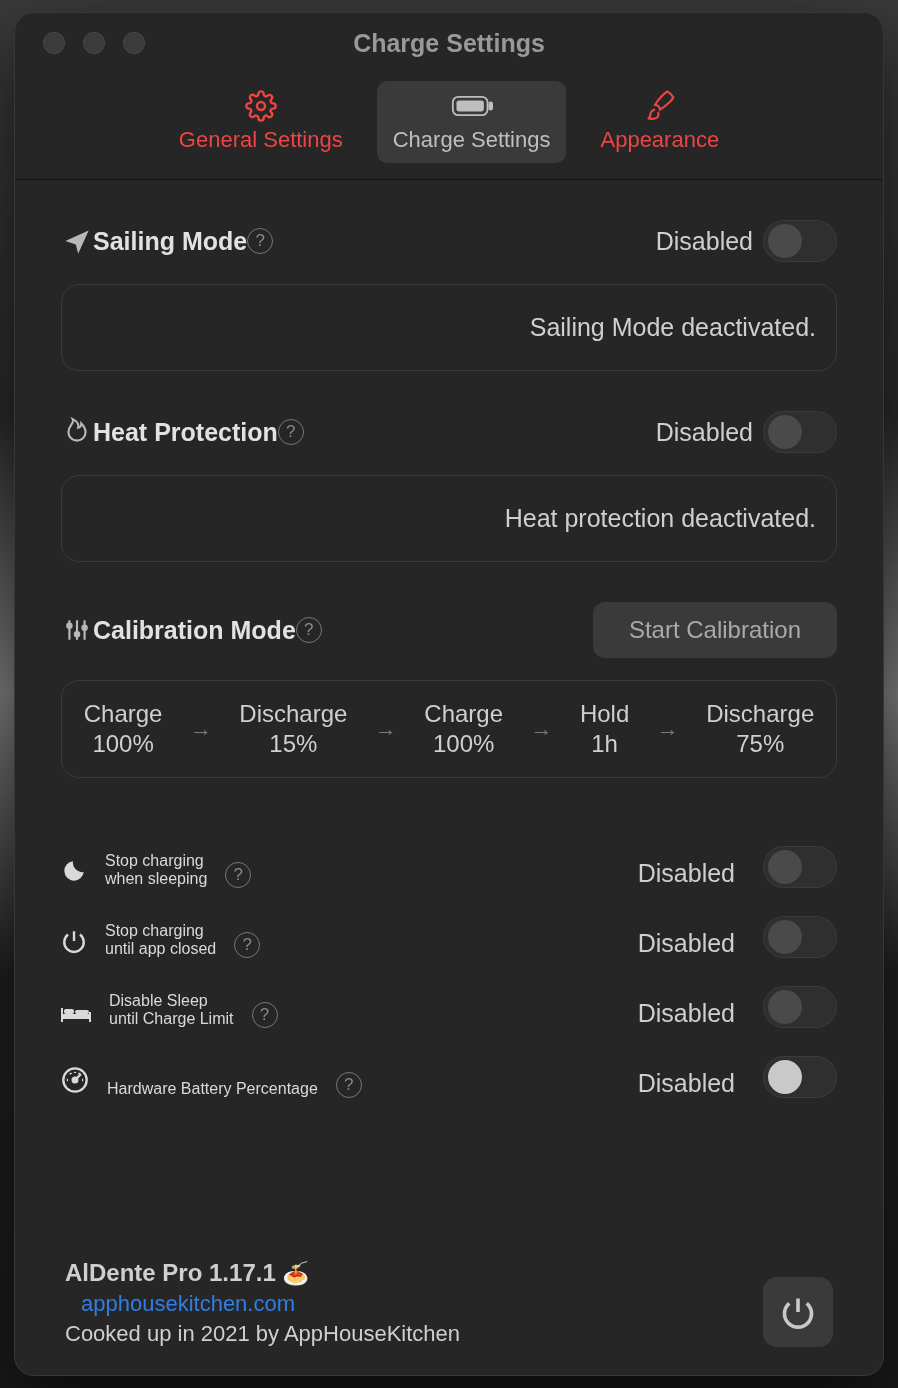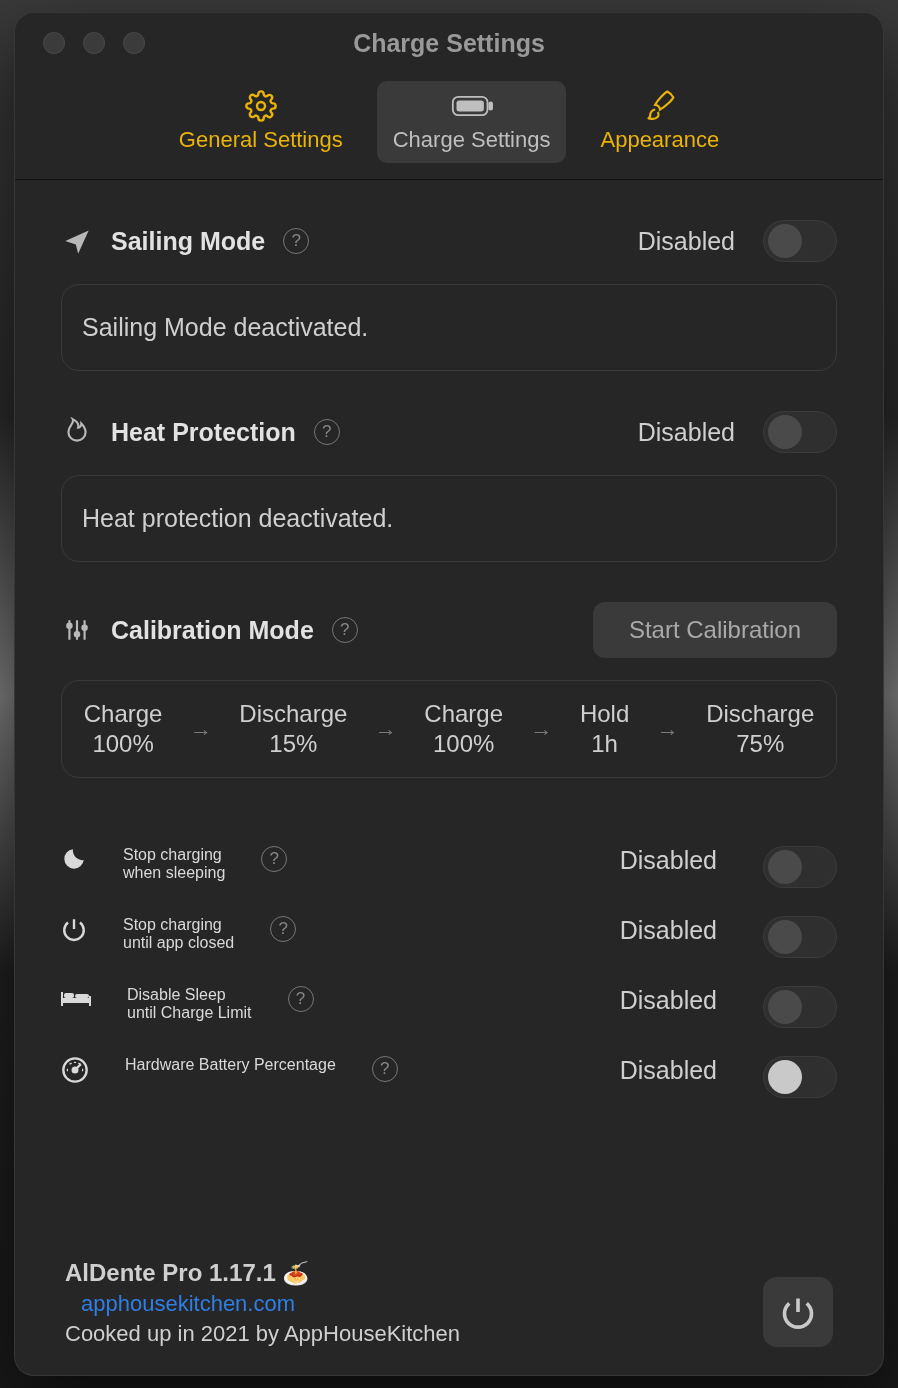--- a/index.html
+++ b/index.html
@@ -41,40 +41,39 @@
     padding: 8px 0 16px 0;
     border-bottom: 1px solid #111;
   }
   .tab {
     display: flex;
     flex-direction: column;
     align-items: center;
     gap: 6px;
     padding: 10px 16px;
     border-radius: 10px;
-    color: #eab308;
+    color: #ef4444;
     font-size: 22px;
     font-weight: 500;
   }
   .tab.active { background: #3a3a3a; color: #bfbfbf; }
   .tab .tab-icon { width: 42px; height: 30px; display: flex; align-items: center; justify-content: center; }
   .tab svg { stroke: currentColor; fill: none; }
 
   .content {
     flex: 1;
     padding: 40px 46px 0 46px;
     overflow: hidden;
     color: #d9d9d9;
   }
 
   .section { margin-bottom: 40px; }
   .row {
     display: flex;
     align-items: center;
-    gap: 18px;
   }
   .row .icon { width: 32px; height: 32px; display:flex; align-items:center; justify-content:center; color:#b8b8b8; }
   .row .label { font-size: 25px; font-weight: 700; color: #e2e2e2; flex: 0 0 auto; }
   .help {
     width: 26px; height: 26px; border: 1.5px solid #777; border-radius: 50%;
     display: inline-flex; align-items: center; justify-content: center;
     color: #888; font-size: 17px;
   }
   .spacer { flex: 1; }
   .state { font-size: 25px; color: #cfcfcf; margin-right: 10px; }
@@ -87,21 +86,21 @@
     position: absolute; top: 3px; left: 4px; width: 34px; height: 34px;
     border-radius: 50%; background: #4a4a4a;
   }
   .toggle.light .knob { background: #c9c9c9; }
 
   .panel {
     margin-top: 22px;
     border: 1.5px solid #3a3a3a;
     border-radius: 18px;
     padding: 28px 20px;
-    text-align: left;
+    text-align: right;
     font-size: 25px;
     color: #cfcfcf;
   }
 
   .calibrate-btn {
     background: #3a3a3a; color: #a9a9a9;
     border-radius: 12px; padding: 14px 36px;
     font-size: 24px; font-weight: 500;
   }
 
@@ -110,21 +109,21 @@
     border: 1.5px solid #3a3a3a;
     border-radius: 18px;
     padding: 18px 10px;
     display: flex;
     align-items: center;
     justify-content: space-around;
     gap: 4px;
   }
   .step { text-align: center; font-size: 24px; line-height: 1.25; color: #cfcfcf; }
   .arrow { color: #7a7a7a; font-size: 22px; }
-  .toggle-row { display:flex; align-items:flex-start; gap:36px; padding: 14px 0; }
+  .toggle-row { display:flex; align-items:flex-end; gap:18px; padding: 14px 0; }
 
   .footer {
     padding: 28px 50px 28px 50px;
     display: flex; align-items: flex-end; justify-content: space-between;
   }
   .footer-left { color: #cfcfcf; font-size: 22px; }
   .footer-left .app { font-weight: 700; font-size: 24px; }
   .footer-left .link { color: #2f7ee6; text-decoration: none; display: inline-block; margin: 4px 16px; }
   .power-btn {
     width: 70px; height: 70px; border-radius: 14px; background: #3a3a3a;

